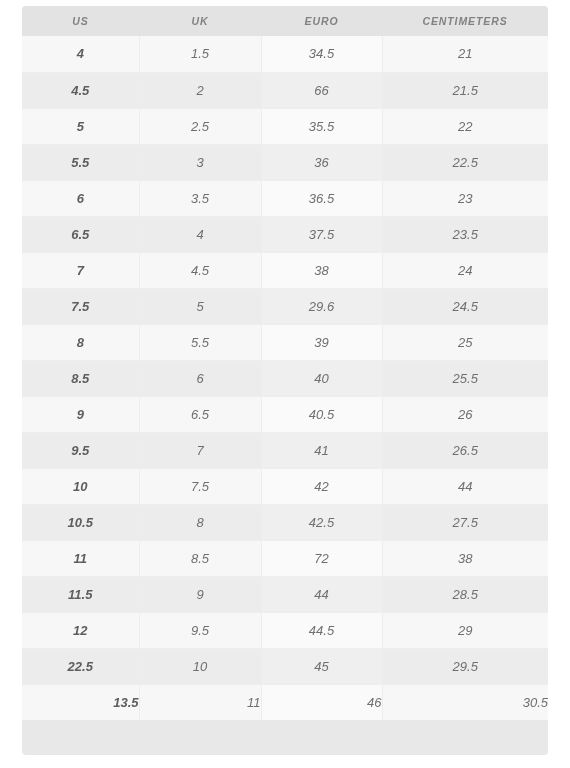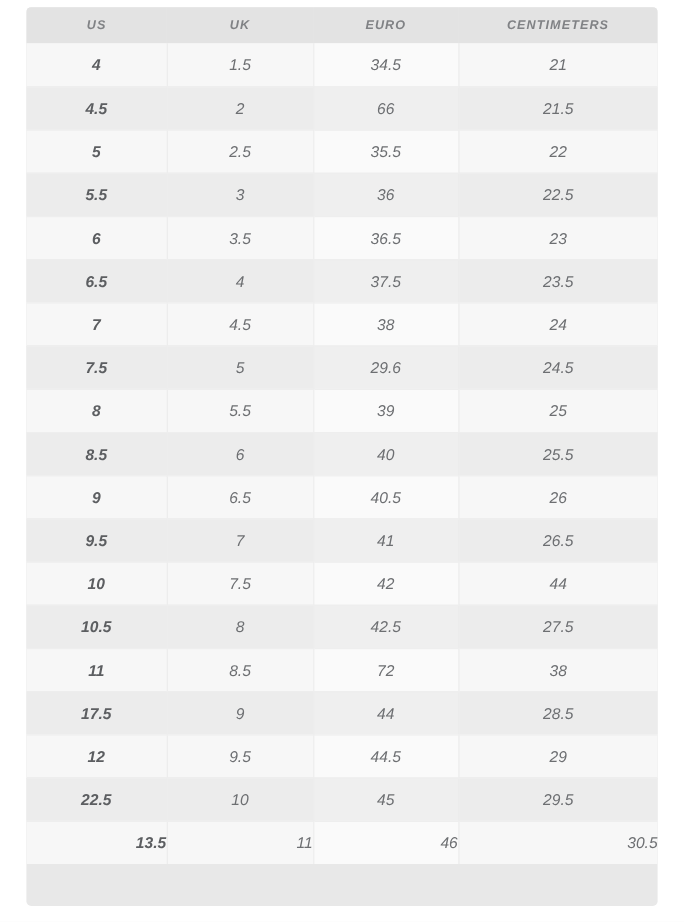--- a/index.html
+++ b/index.html
@@ -196,21 +196,21 @@
             <td class="cell-euro">42.5</td>
             <td class="cell-cm">27.5</td>
           </tr>
           <tr>
             <td class="cell-us">11</td>
             <td class="cell-uk">8.5</td>
             <td class="cell-euro">72</td>
             <td class="cell-cm">38</td>
           </tr>
           <tr>
-            <td class="cell-us">17.5</td>
+            <td class="cell-us">11.5</td>
             <td class="cell-uk">9</td>
             <td class="cell-euro">44</td>
             <td class="cell-cm">28.5</td>
           </tr>
           <tr>
             <td class="cell-us">12</td>
             <td class="cell-uk">9.5</td>
             <td class="cell-euro">44.5</td>
             <td class="cell-cm">29</td>
           </tr>

